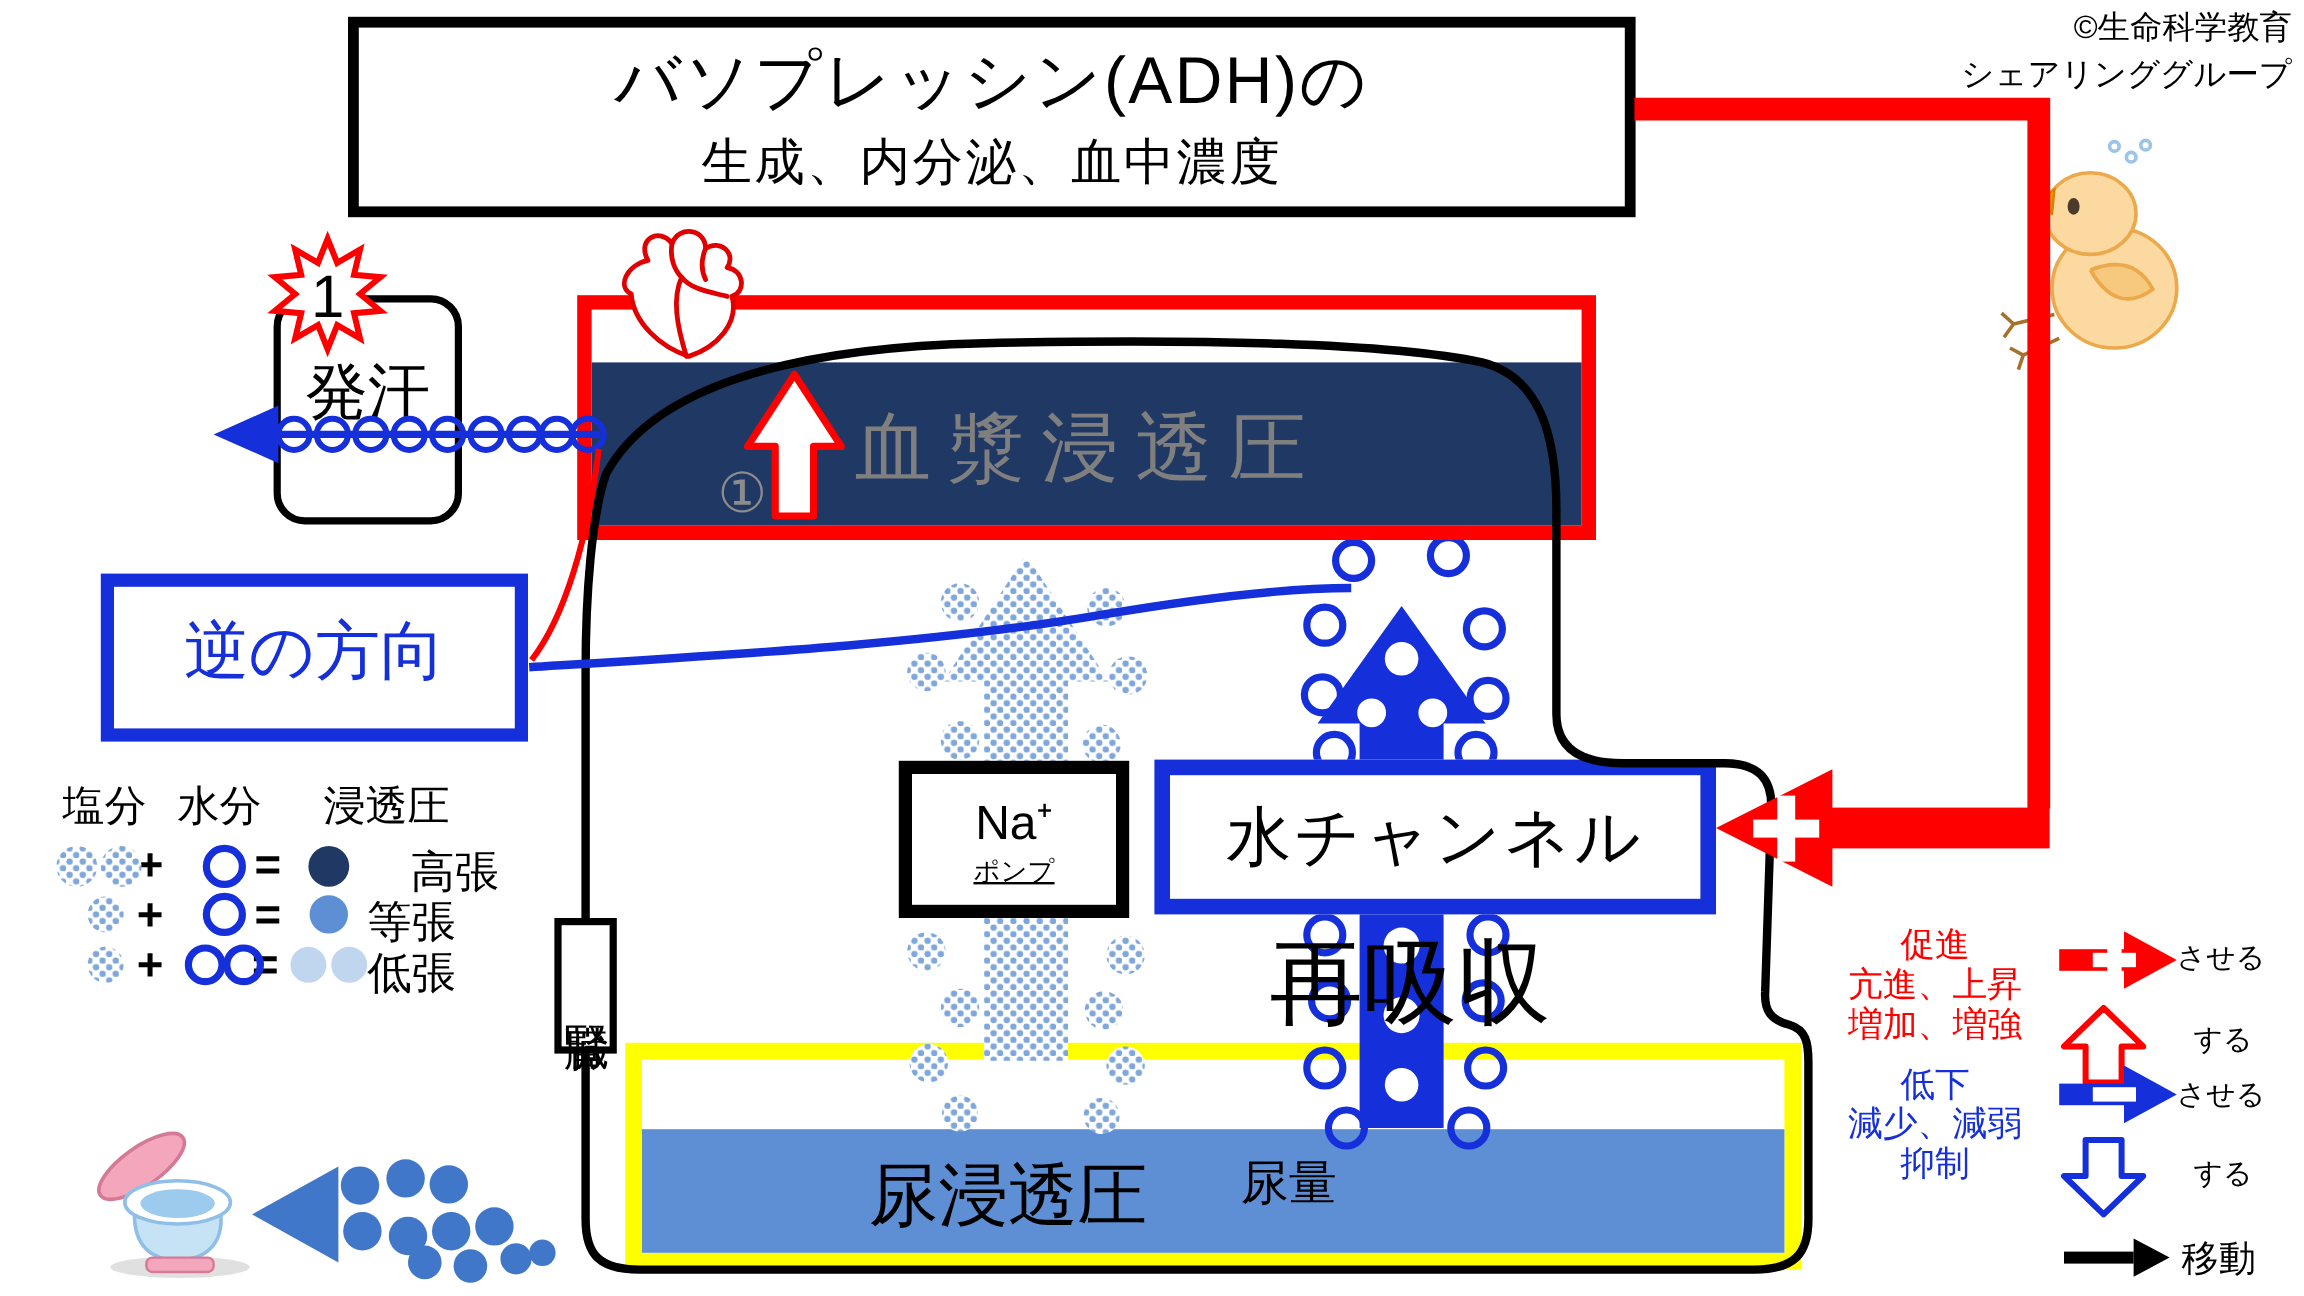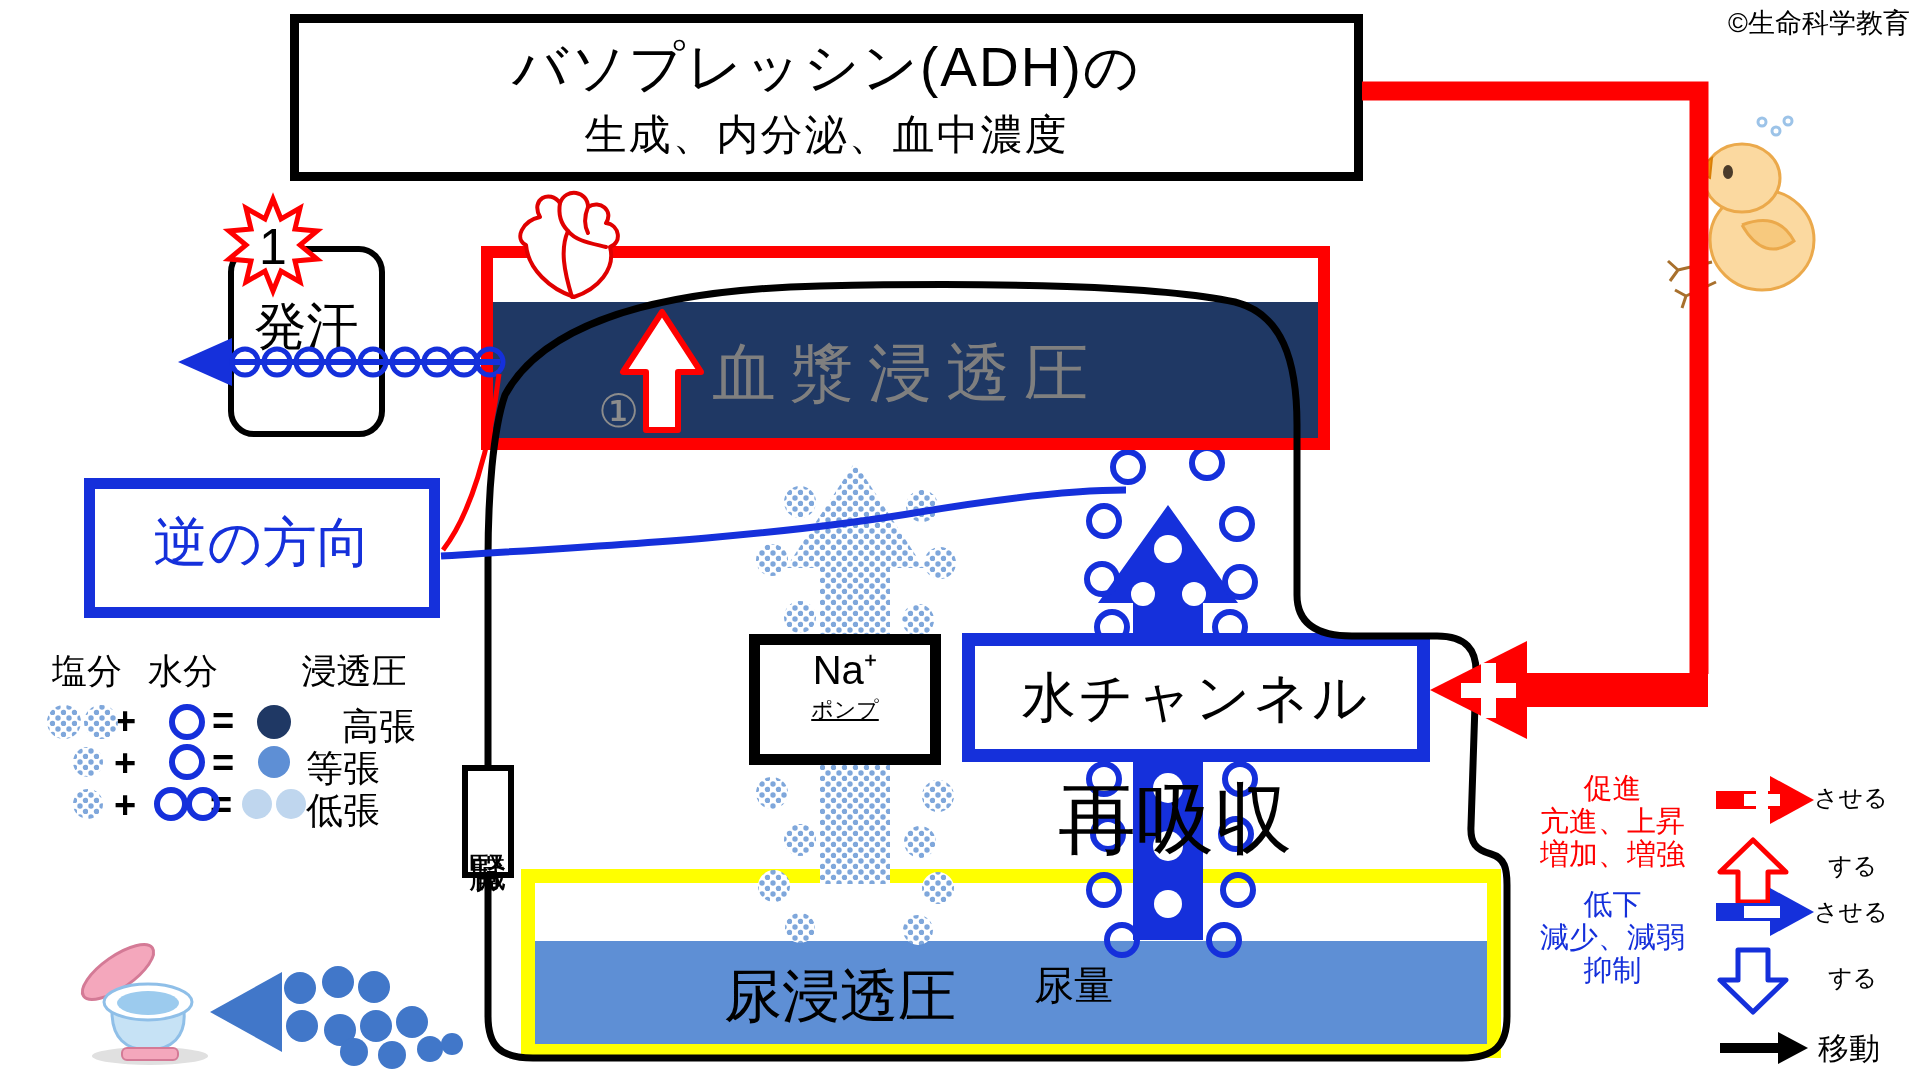--- a/index.html
+++ b/index.html
@@ -31,21 +31,21 @@
   .leg-h{font-size:35px;z-index:2;text-align:center;}
   .leg-lab{font-size:37px;z-index:2;}
   .leg-op{font-size:38px;z-index:2;font-weight:bold;}
 
   .kidney-label{left:462px;top:765px;width:40px;height:97px;border:6px solid #000;background:#fff;
                 z-index:40;writing-mode:vertical-rl;text-orientation:upright;font-size:38px;
                 text-align:center;line-height:40px;padding-top:4px;}
 
   .na-box{left:749px;top:634px;width:170px;height:109px;border:11px solid #000;background:#fff;
           text-align:center;z-index:2;}
-  .na-l1{font-size:40px;margin-top:4px;line-height:42px;}
+  .na-l1{font-size:40px;margin-top:20px;line-height:42px;}
   .na-l2{font-size:22px;line-height:38px;text-decoration:underline;}
 
   .wc-box{left:962px;top:633px;width:442px;height:87px;border:13px solid #1530DB;background:#fff;
           text-align:center;font-size:54px;padding-top:16px;z-index:2;letter-spacing:3px;}
 
   .reabs{left:1030px;top:768px;width:290px;text-align:center;font-size:78px;z-index:2;}
 
   .urine-osm{left:690px;top:958px;width:300px;text-align:center;font-size:58px;z-index:2;}
   .urine-vol{left:1034px;top:958px;width:160px;text-align:left;font-size:40px;z-index:2;}
 
@@ -169,38 +169,39 @@
     </g>
   </svg>
 
   <div class="abs title-box">
     <div class="title-l1">バソプレッシン(ADH)の</div>
     <div class="title-l2">生成、内分泌、血中濃度</div>
   </div>
 
   <div class="abs copyright">
     <div>©生命科学教育</div>
+    <div>シェアリンググループ</div>
   </div>
 
   <div class="abs sweat-box">
     <span>発汗</span>
   </div>
 
   <div class="abs blood-box"></div>
   <div class="abs navy-fill"></div>
   <div class="abs plasma-label">血漿浸透圧</div>
   <div class="abs circled-one">①</div>
 
   <div class="abs reverse-box">
     <span>逆の方向</span>
   </div>
 
   <div class="abs leg-h" style="left:46px;top:648px;width:82px;">塩分</div>
   <div class="abs leg-h" style="left:142px;top:648px;width:82px;">水分</div>
-  <div class="abs leg-h" style="left:262px;top:648px;width:120px;margin-left:32px;">浸透圧</div>
+  <div class="abs leg-h" style="left:262px;top:648px;width:120px;">浸透圧</div>
 
   <span class="abs leg-op" style="left:114px;top:700px;">+</span>
   <span class="abs leg-op" style="left:212px;top:700px;">=</span>
   <span class="abs leg-lab" style="left:306px;top:702px;margin-left:36px;">高張</span>
 
   <span class="abs leg-op" style="left:114px;top:742px;">+</span>
   <span class="abs leg-op" style="left:212px;top:742px;">=</span>
   <span class="abs leg-lab" style="left:306px;top:744px;">等張</span>
 
   <span class="abs leg-op" style="left:114px;top:784px;">+</span>

